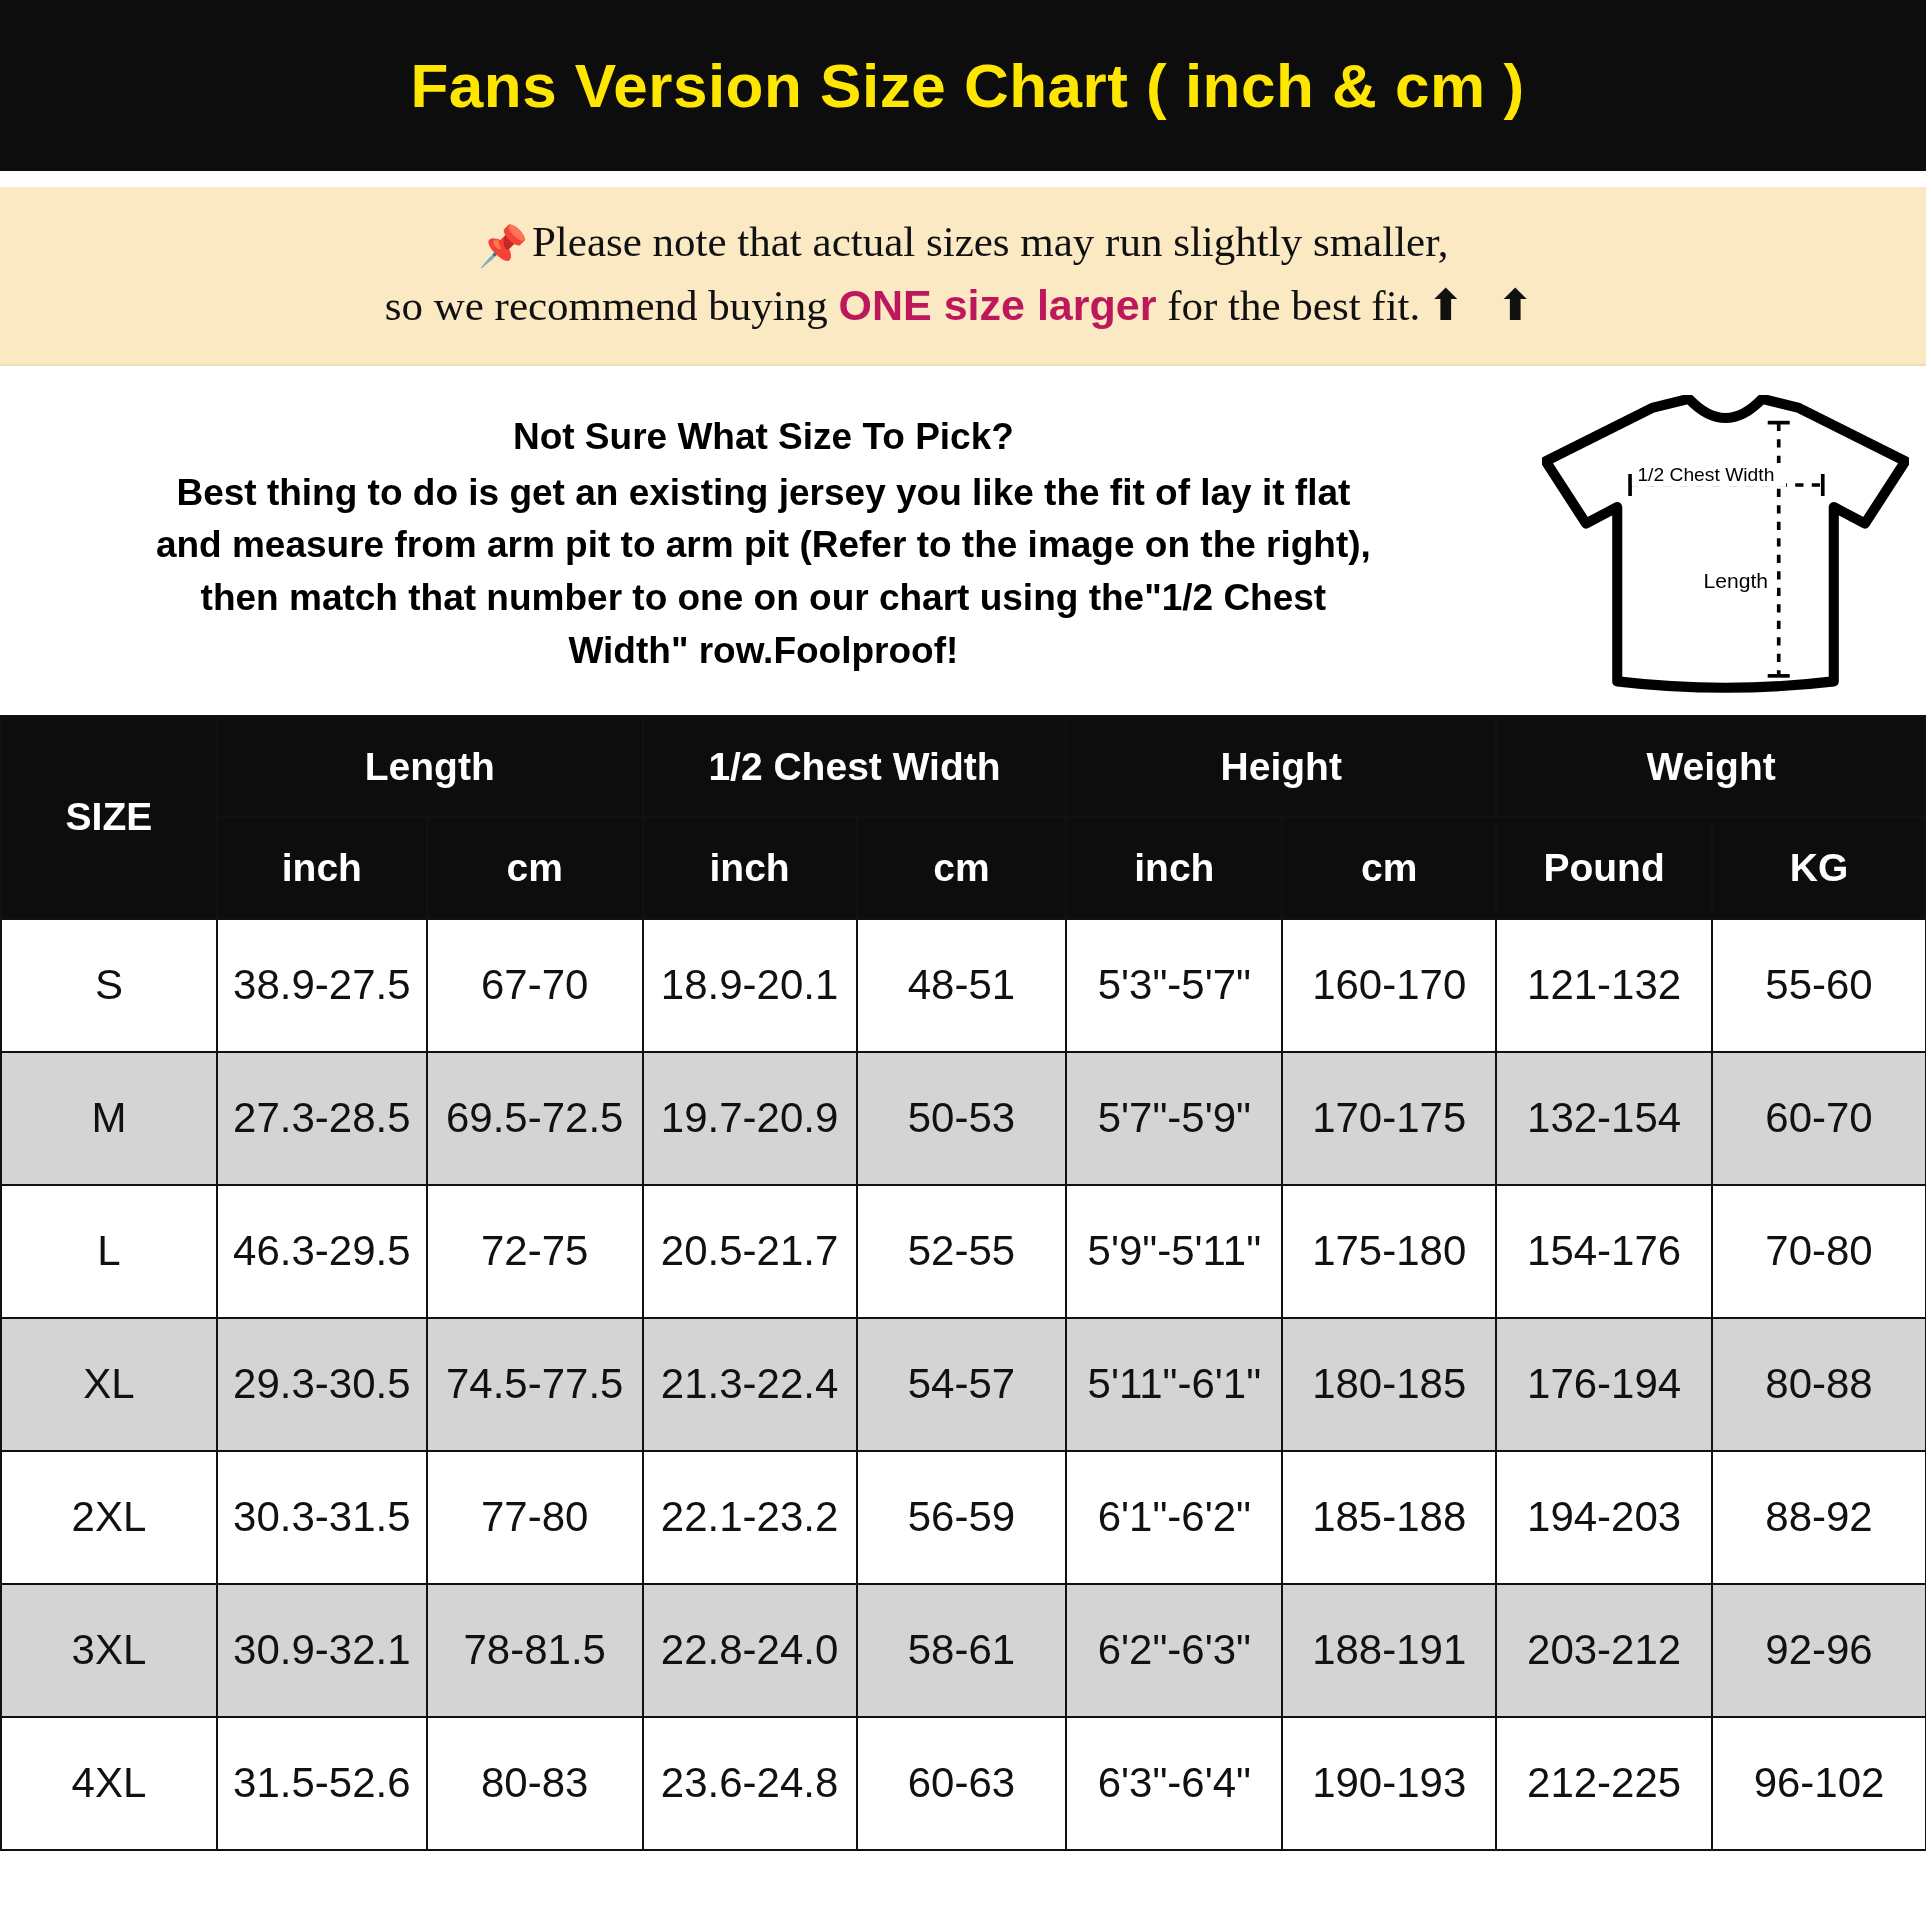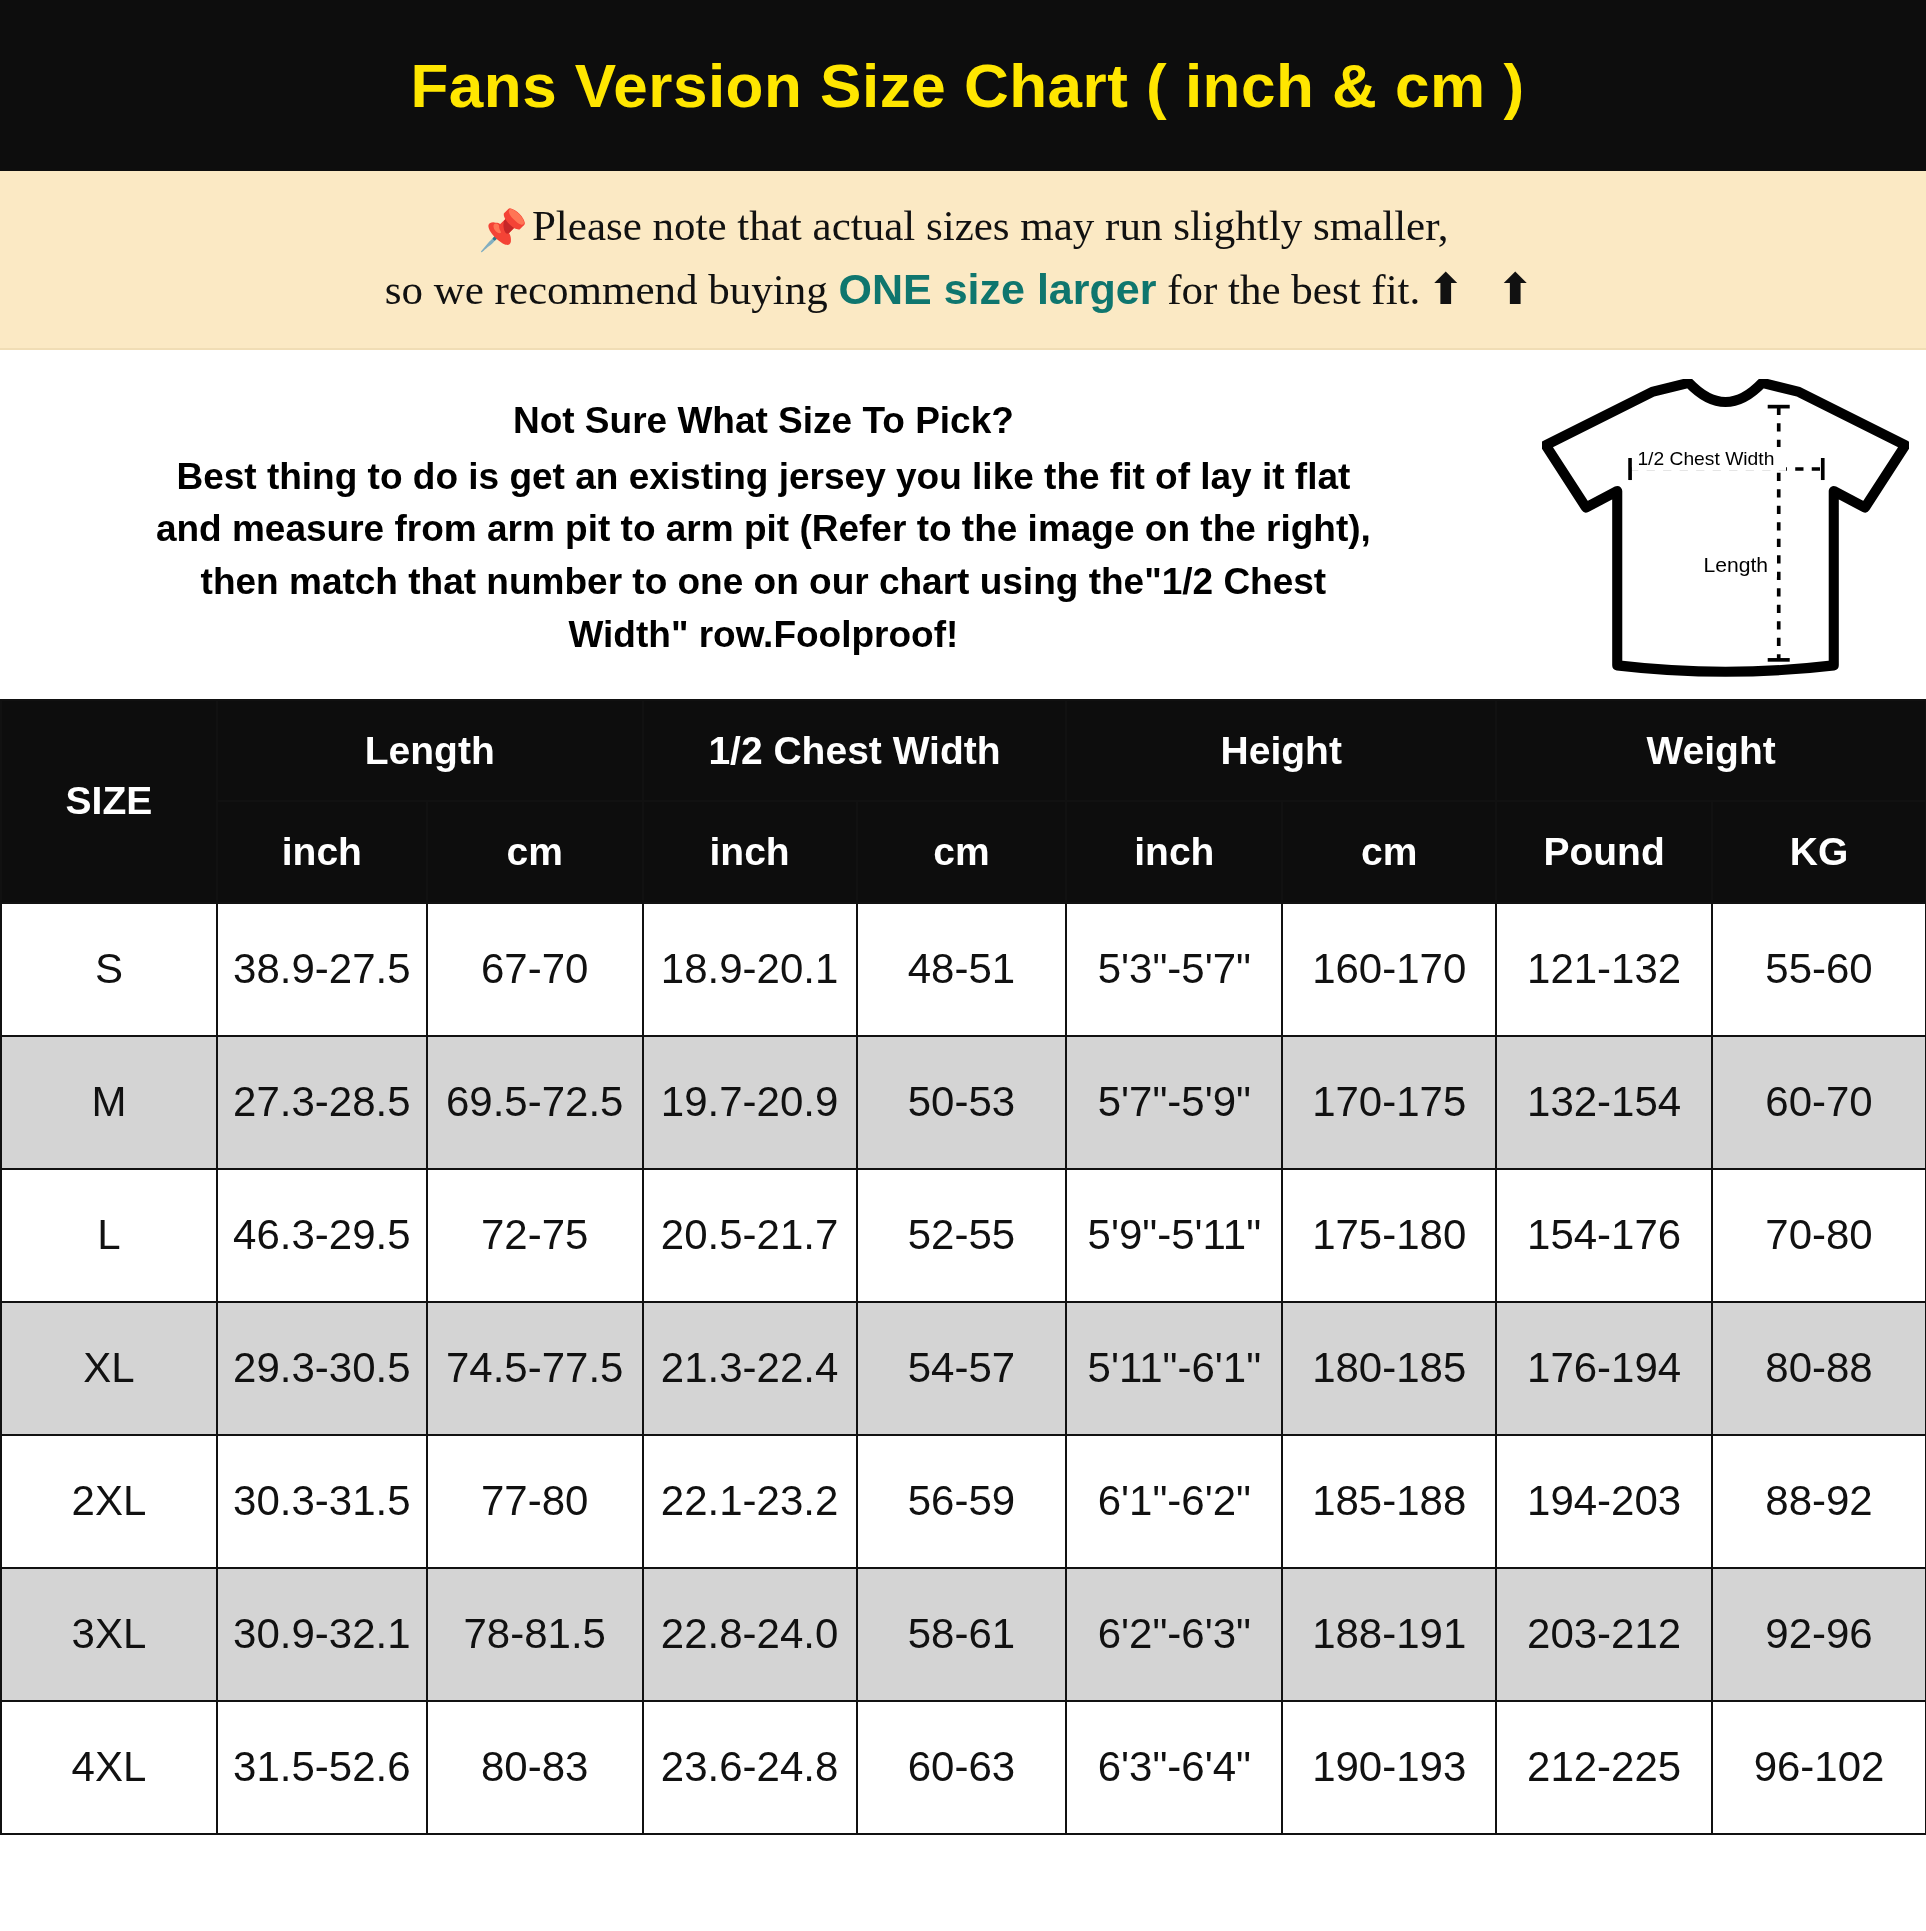--- a/index.html
+++ b/index.html
@@ -34,34 +34,35 @@
     text-align: center;
     margin-left: 8px;
   }
 
   
   .note-banner {
     background: #fbe9c4;
     padding: 24px 18.4px 27.5px 18.4px;
     text-align: center;
     border-bottom: 2.8px solid #f0ddb5;
+    margin-top: 16px;
   }
   .note-line {
     font-size: 43px;
     line-height: 1.42;
     font-family: "Liberation Serif", serif;
     color: #111;
   }
   .pin-icon {
     font-size: 40px;
     vertical-align: -3.7px;
     margin-right: 3.7px;
   }
   .note-strong {
-    color: #0f766e;
+    color: #be185d;
     font-weight: bold;
     font-family: "Liberation Sans", sans-serif;
   }
   .arrows {
     font-family: "DejaVu Sans", sans-serif;
     font-weight: bold;
     letter-spacing: 9.2px;
     margin-left: 7.3px;
   }
 

